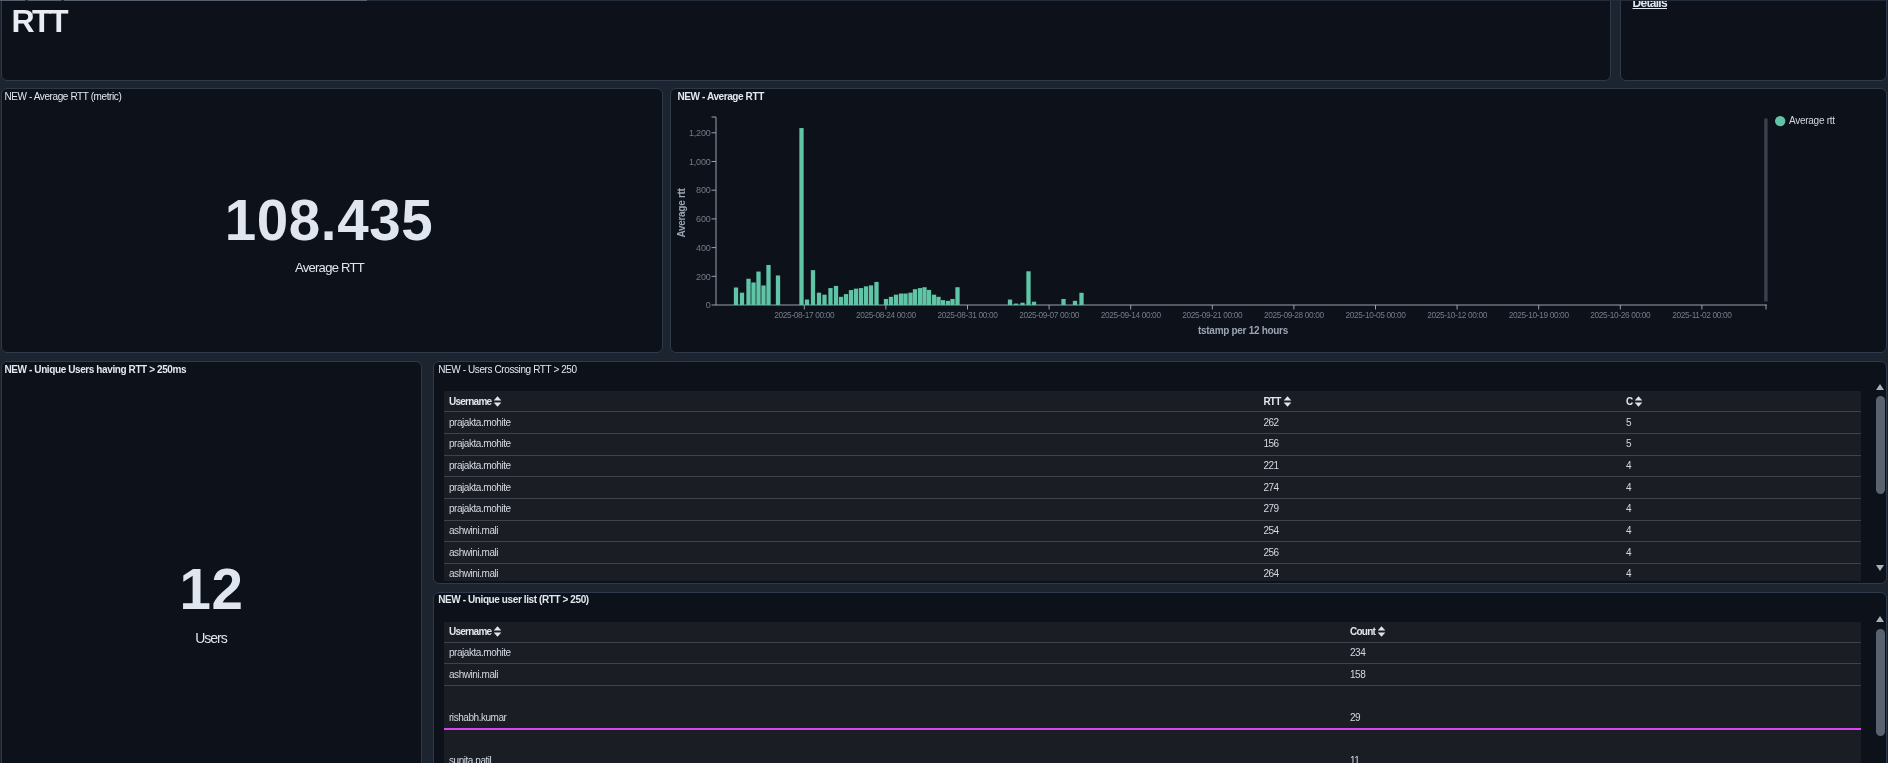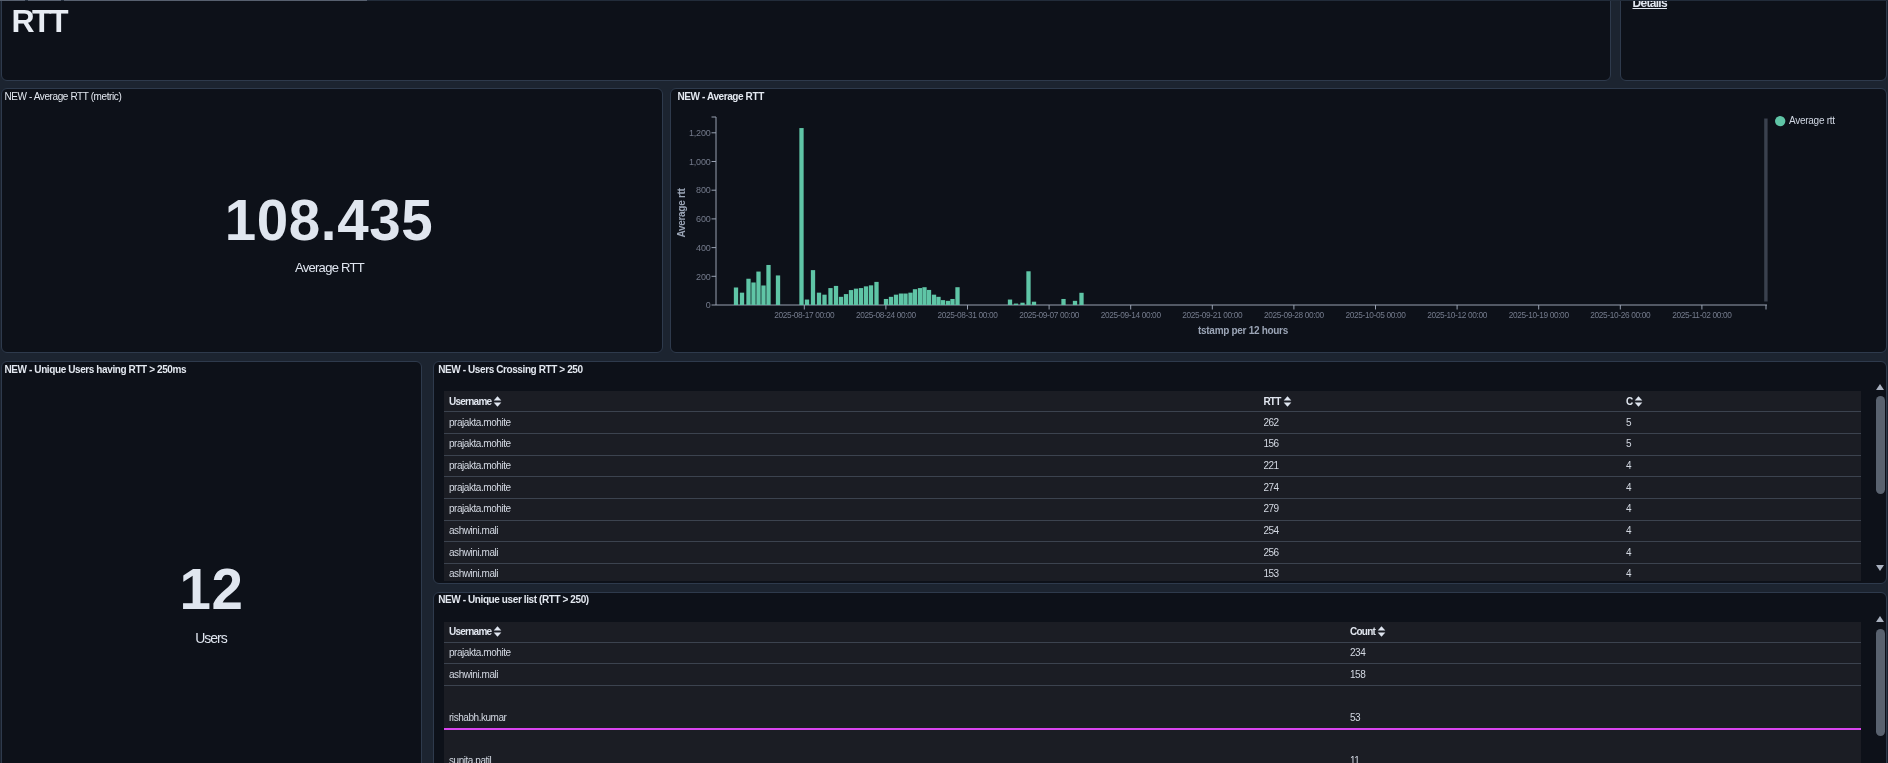--- a/index.html
+++ b/index.html
@@ -13,21 +13,21 @@
 <div style="position:absolute;left:0.5px;top:88px;width:662.5px;height:265px;background:#0d1119;border:1px solid #2e3a4c;border-radius:6px;box-sizing:border-box"></div>
 <div style="position:absolute;left:670px;top:88px;width:1216.8px;height:265px;background:#0d1119;border:1px solid #2e3a4c;border-radius:6px;box-sizing:border-box"></div>
 <div style="position:absolute;left:0.5px;top:360.7px;width:421.5px;height:467.3px;background:#0d1119;border:1px solid #2e3a4c;border-radius:6px;box-sizing:border-box"></div>
 <div style="position:absolute;left:432.5px;top:360.7px;width:1454.3px;height:223.8px;background:#0d1119;border:1px solid #2e3a4c;border-radius:6px;box-sizing:border-box"></div>
 <div style="position:absolute;left:432.5px;top:591.5px;width:1454.3px;height:236.5px;background:#0d1119;border:1px solid #2e3a4c;border-radius:6px;box-sizing:border-box"></div>
 <div style="position:absolute;left:11.5px;top:5.2px;font-size:32px;font-weight:700;color:#e8edf4;line-height:1;letter-spacing:-2.6px;white-space:nowrap;">RTT</div>
 <div style="position:absolute;left:1632.5px;top:-3.1px;font-size:12px;font-weight:700;color:#dfe5ef;line-height:1;letter-spacing:-0.7px;white-space:nowrap;text-decoration:underline">Details</div>
 <div style="position:absolute;left:4.5px;top:92.1px;font-size:10px;font-weight:400;color:#e3e8f0;line-height:1;letter-spacing:-0.4px;white-space:nowrap;">NEW - Average RTT (metric)</div>
 <div style="position:absolute;left:677.5px;top:92.1px;font-size:10px;font-weight:700;color:#e3e8f0;line-height:1;letter-spacing:-0.4px;white-space:nowrap;">NEW - Average RTT</div>
 <div style="position:absolute;left:4.5px;top:364.9px;font-size:10px;font-weight:700;color:#e3e8f0;line-height:1;letter-spacing:-0.4px;white-space:nowrap;">NEW - Unique Users having RTT &gt; 250ms</div>
-<div style="position:absolute;left:438.2px;top:364.9px;font-size:10px;font-weight:700;color:#e3e8f0;line-height:1;letter-spacing:-0.4px;white-space:nowrap;">NEW - Users Crossing RTT &gt; 250</div>
+<div style="position:absolute;left:438.2px;top:364.9px;font-size:10px;font-weight:400;color:#e3e8f0;line-height:1;letter-spacing:-0.4px;white-space:nowrap;">NEW - Users Crossing RTT &gt; 250</div>
 <div style="position:absolute;left:438.2px;top:595.1px;font-size:10px;font-weight:700;color:#e3e8f0;line-height:1;letter-spacing:-0.4px;white-space:nowrap;">NEW - Unique user list (RTT &gt; 250)</div>
 <div style="position:absolute;left:-71px;top:193.1px;width:800px;text-align:center;font-size:56.5px;font-weight:700;color:#e0e6ef;line-height:1;letter-spacing:0.6px;white-space:nowrap">108.435</div>
 <div style="position:absolute;left:-70.5px;top:261.4px;width:800px;text-align:center;font-size:13px;font-weight:400;color:#dfe5ef;line-height:1;letter-spacing:-0.7px;white-space:nowrap">Average RTT</div>
 <div style="position:absolute;left:-188.5px;top:561.5px;width:800px;text-align:center;font-size:56.5px;font-weight:700;color:#e0e6ef;line-height:1;letter-spacing:0.6px;white-space:nowrap">12</div>
 <div style="position:absolute;left:-189px;top:631.2px;width:800px;text-align:center;font-size:14px;font-weight:400;color:#dfe5ef;line-height:1;letter-spacing:-1px;white-space:nowrap">Users</div>
 <div style="position:absolute;left:0;top:0;width:1888px;height:1.2px;background:#222c3a"></div>
 <div style="position:absolute;left:0px;top:0;width:25px;height:1.4px;background:#57606f"></div>
 <div style="position:absolute;left:27.5px;top:0;width:33.5px;height:1.4px;background:#57606f"></div>
 <div style="position:absolute;left:63.5px;top:0;width:303.5px;height:1.4px;background:#57606f"></div>
 <svg style="position:absolute;left:672px;top:87px" width="1214" height="266" viewBox="0 0 1214 266">
@@ -171,21 +171,21 @@
 <div style="position:absolute;left:819.0000000000001px;top:0;height:21.65px;display:flex;align-items:center;font-size:10px;letter-spacing:-0.45px;color:#d3d8e2">254</div>
 <div style="position:absolute;left:1181.5px;top:0;height:21.65px;display:flex;align-items:center;font-size:10px;letter-spacing:-0.45px;color:#d3d8e2">4</div>
 </div>
 <div style="position:absolute;left:0;top:150.3px;width:100%;height:21.65px;border-bottom:1px solid #3c434f">
 <div style="position:absolute;left:4.600000000000023px;top:0;height:21.65px;display:flex;align-items:center;font-size:10px;letter-spacing:-0.45px;color:#d3d8e2">ashwini.mali</div>
 <div style="position:absolute;left:819.0000000000001px;top:0;height:21.65px;display:flex;align-items:center;font-size:10px;letter-spacing:-0.45px;color:#d3d8e2">256</div>
 <div style="position:absolute;left:1181.5px;top:0;height:21.65px;display:flex;align-items:center;font-size:10px;letter-spacing:-0.45px;color:#d3d8e2">4</div>
 </div>
 <div style="position:absolute;left:0;top:171.95px;width:100%;height:21.65px;border-bottom:1px solid #3c434f">
 <div style="position:absolute;left:4.600000000000023px;top:0;height:21.65px;display:flex;align-items:center;font-size:10px;letter-spacing:-0.45px;color:#d3d8e2">ashwini.mali</div>
-<div style="position:absolute;left:819.0000000000001px;top:0;height:21.65px;display:flex;align-items:center;font-size:10px;letter-spacing:-0.45px;color:#d3d8e2">153</div>
+<div style="position:absolute;left:819.0000000000001px;top:0;height:21.65px;display:flex;align-items:center;font-size:10px;letter-spacing:-0.45px;color:#d3d8e2">264</div>
 <div style="position:absolute;left:1181.5px;top:0;height:21.65px;display:flex;align-items:center;font-size:10px;letter-spacing:-0.45px;color:#d3d8e2">4</div>
 </div>
 </div>
 <div style="position:absolute;left:444.1px;top:621.6px;width:1416.9px;height:141.39999999999998px;background:#1b1d24;overflow:hidden">
 <div style="position:absolute;left:0;top:0;width:100%;height:20.1px;border-bottom:1px solid #3c434f">
 <div style="position:absolute;left:4.899999999999977px;top:0;height:20.1px;display:flex;align-items:center;font-weight:bold;font-size:10px;letter-spacing:-0.75px;color:#e0e5ee">Username<svg width="9" height="11" viewBox="0 0 9 11" style="margin-left:2px;flex:0 0 auto">
             <path d="M4.5 0.2 L8.3 4.4 H0.7 Z" fill="#dfe5ef"></path>
             <path d="M4.5 10.8 L8.3 6.6 H0.7 Z" fill="#dfe5ef"></path>
           </svg></div>
 <div style="position:absolute;left:905.9px;top:0;height:20.1px;display:flex;align-items:center;font-weight:bold;font-size:10px;letter-spacing:-0.75px;color:#e0e5ee">Count<svg width="9" height="11" viewBox="0 0 9 11" style="margin-left:2px;flex:0 0 auto">
@@ -196,21 +196,21 @@
 <div style="position:absolute;left:0;top:20.1px;width:100%;height:21.65px;border-bottom:1px solid #3c434f">
 <div style="position:absolute;left:4.899999999999977px;top:0;height:21.65px;display:flex;align-items:center;font-size:10px;letter-spacing:-0.45px;color:#d3d8e2">prajakta.mohite</div>
 <div style="position:absolute;left:905.9px;top:0;height:21.65px;display:flex;align-items:center;font-size:10px;letter-spacing:-0.45px;color:#d3d8e2">234</div>
 </div>
 <div style="position:absolute;left:0;top:41.75px;width:100%;height:21.65px;border-bottom:1px solid #3c434f">
 <div style="position:absolute;left:4.899999999999977px;top:0;height:21.65px;display:flex;align-items:center;font-size:10px;letter-spacing:-0.45px;color:#d3d8e2">ashwini.mali</div>
 <div style="position:absolute;left:905.9px;top:0;height:21.65px;display:flex;align-items:center;font-size:10px;letter-spacing:-0.45px;color:#d3d8e2">158</div>
 </div>
 <div style="position:absolute;left:0;top:85.05px;width:100%;height:21.65px;border-bottom:2px solid #d946ef">
 <div style="position:absolute;left:4.899999999999977px;top:0;height:21.65px;display:flex;align-items:center;font-size:10px;letter-spacing:-0.45px;color:#d3d8e2">rishabh.kumar</div>
-<div style="position:absolute;left:905.9px;top:0;height:21.65px;display:flex;align-items:center;font-size:10px;letter-spacing:-0.45px;color:#d3d8e2">53</div>
+<div style="position:absolute;left:905.9px;top:0;height:21.65px;display:flex;align-items:center;font-size:10px;letter-spacing:-0.45px;color:#d3d8e2">29</div>
 </div>
 <div style="position:absolute;left:0;top:128.35px;width:100%;height:21.65px;border-bottom:1px solid #3c434f">
 <div style="position:absolute;left:4.899999999999977px;top:0;height:21.65px;display:flex;align-items:center;font-size:10px;letter-spacing:-0.45px;color:#d3d8e2">sunita.patil</div>
 <div style="position:absolute;left:905.9px;top:0;height:21.65px;display:flex;align-items:center;font-size:10px;letter-spacing:-0.45px;color:#d3d8e2">11</div>
 </div>
 </div>
 <div style="position:absolute;left:1875.9px;top:383.5px;width:0;height:0;border-left:4.5px solid transparent;border-right:4.5px solid transparent;border-bottom:6px solid #a9b1bf"></div>
 <div style="position:absolute;left:1875.65px;top:396.2px;width:9.5px;height:97.40000000000003px;background:#59626f;border-radius:5px"></div>
 <div style="position:absolute;left:1875.9px;top:564.5px;width:0;height:0;border-left:4.5px solid transparent;border-right:4.5px solid transparent;border-top:6px solid #a9b1bf"></div>
 <div style="position:absolute;left:1875.9px;top:615.5px;width:0;height:0;border-left:4.5px solid transparent;border-right:4.5px solid transparent;border-bottom:6px solid #a9b1bf"></div>

